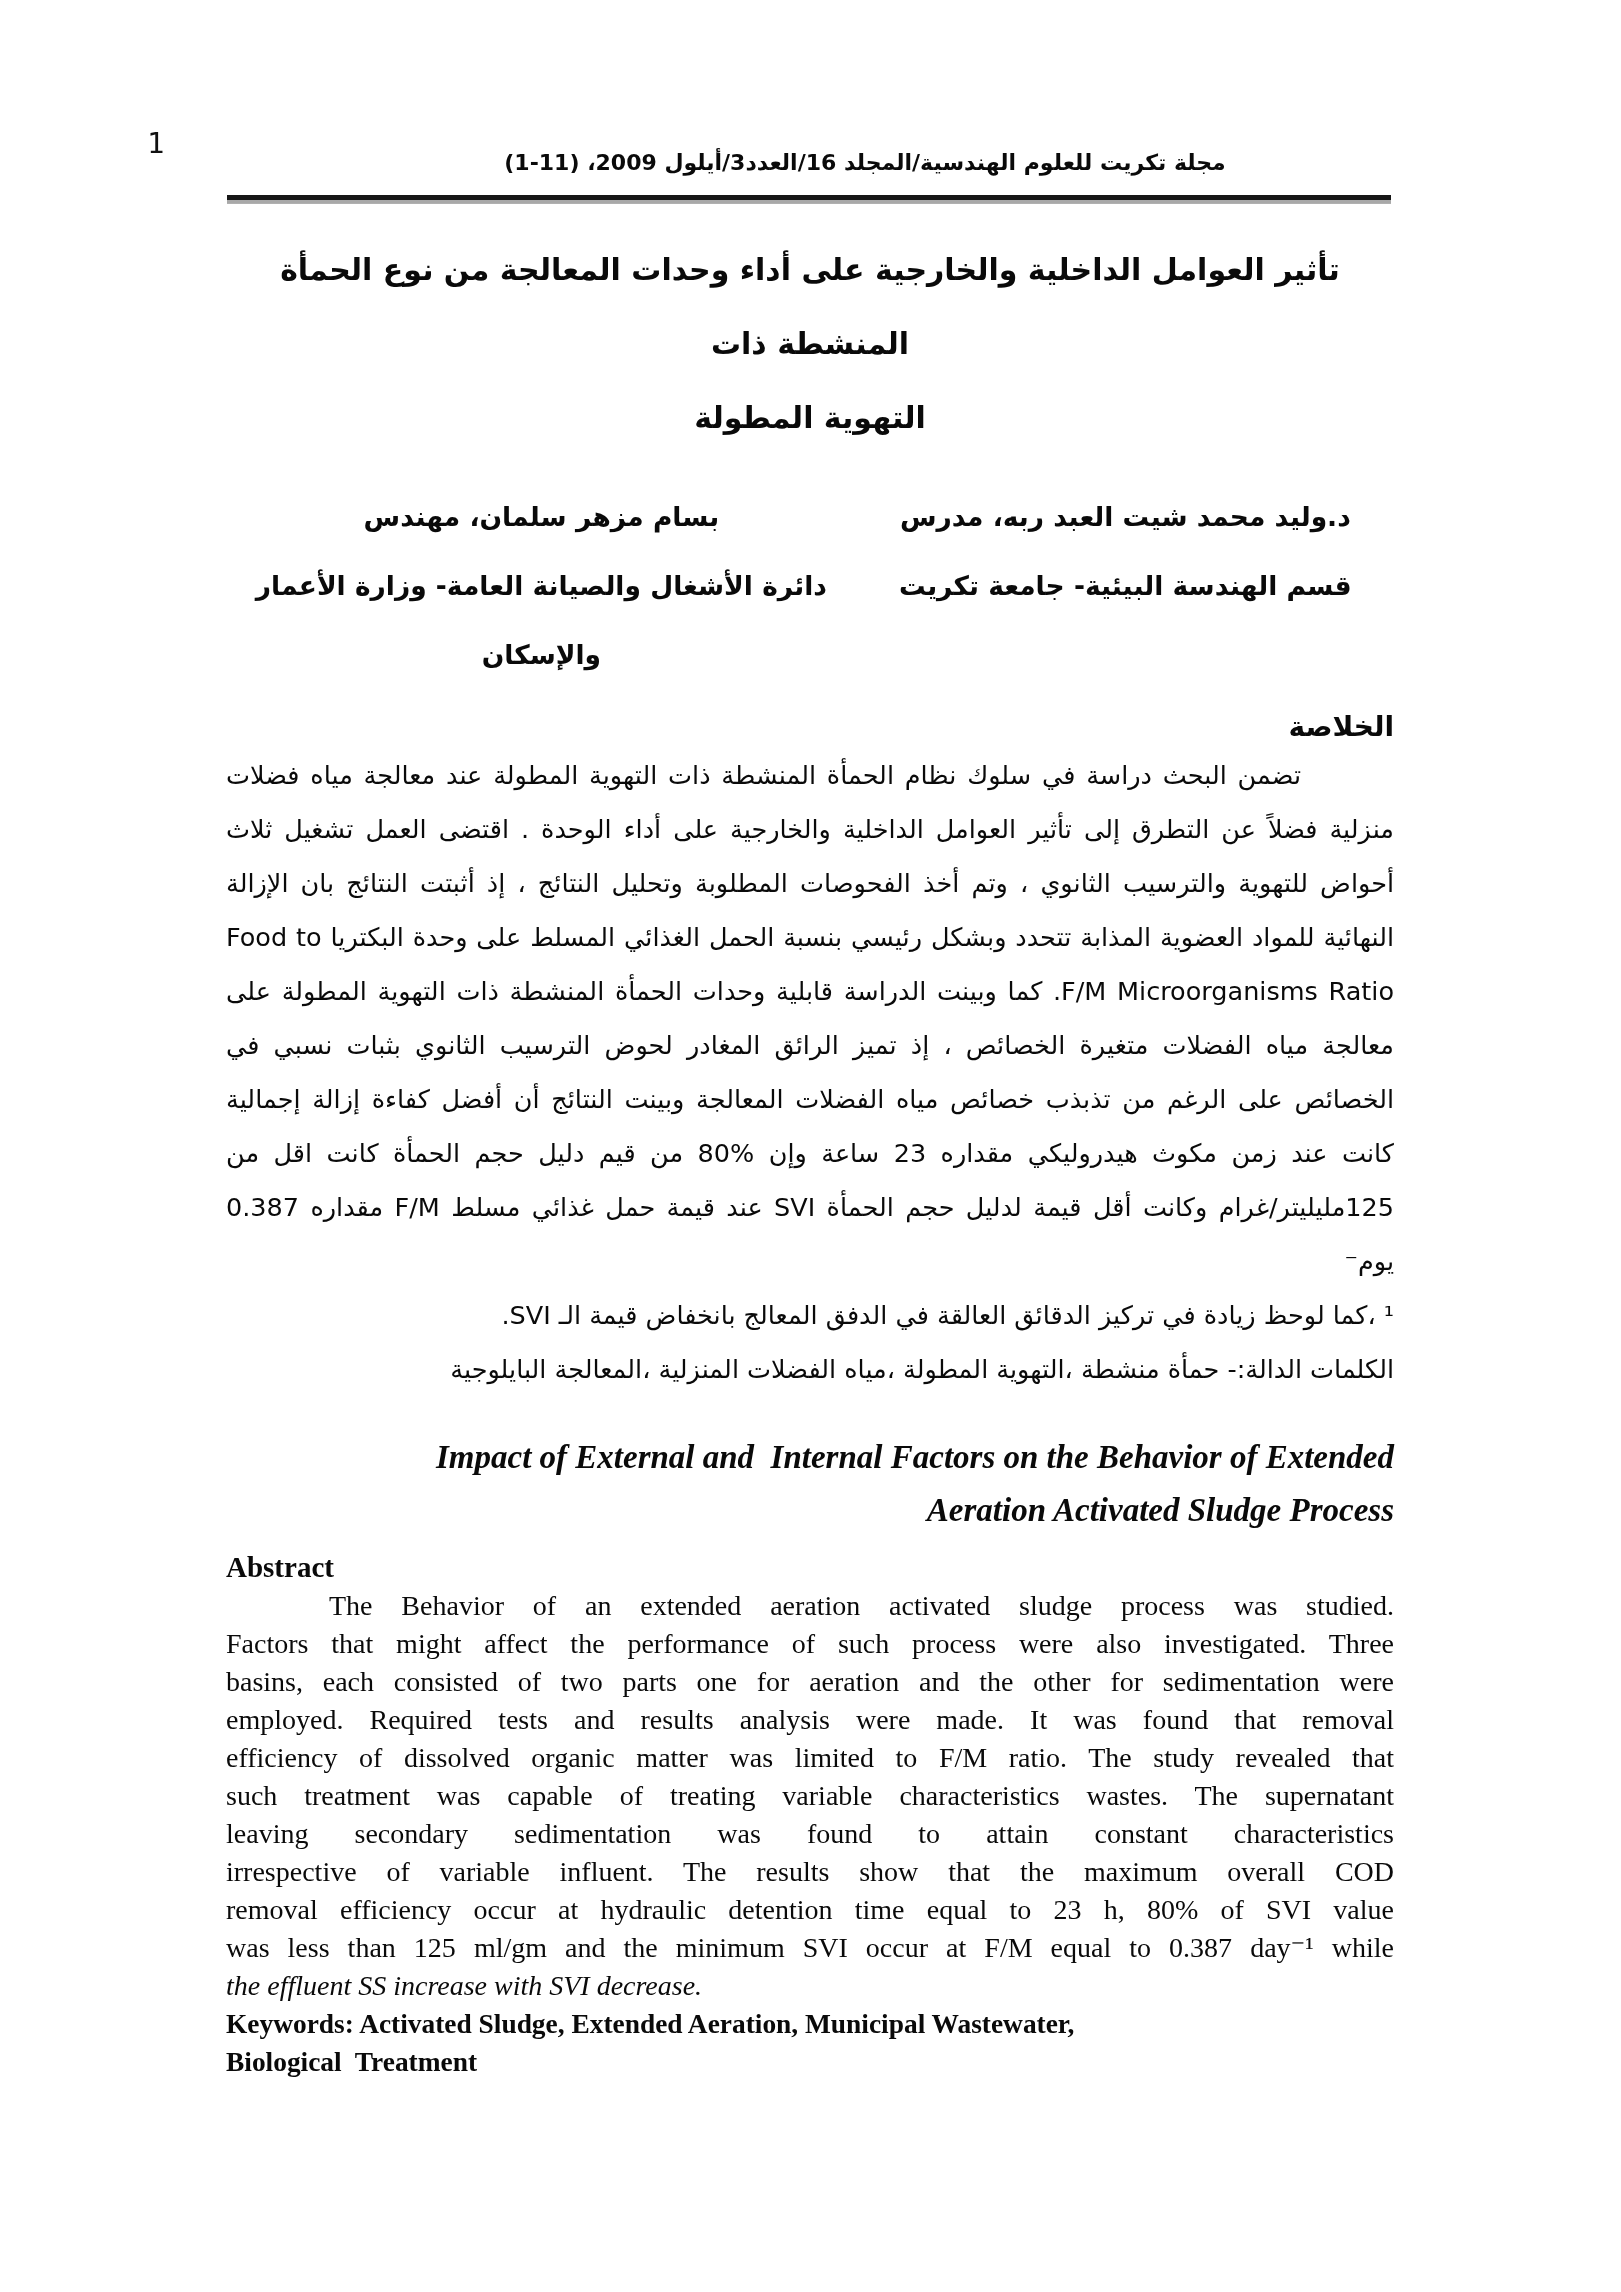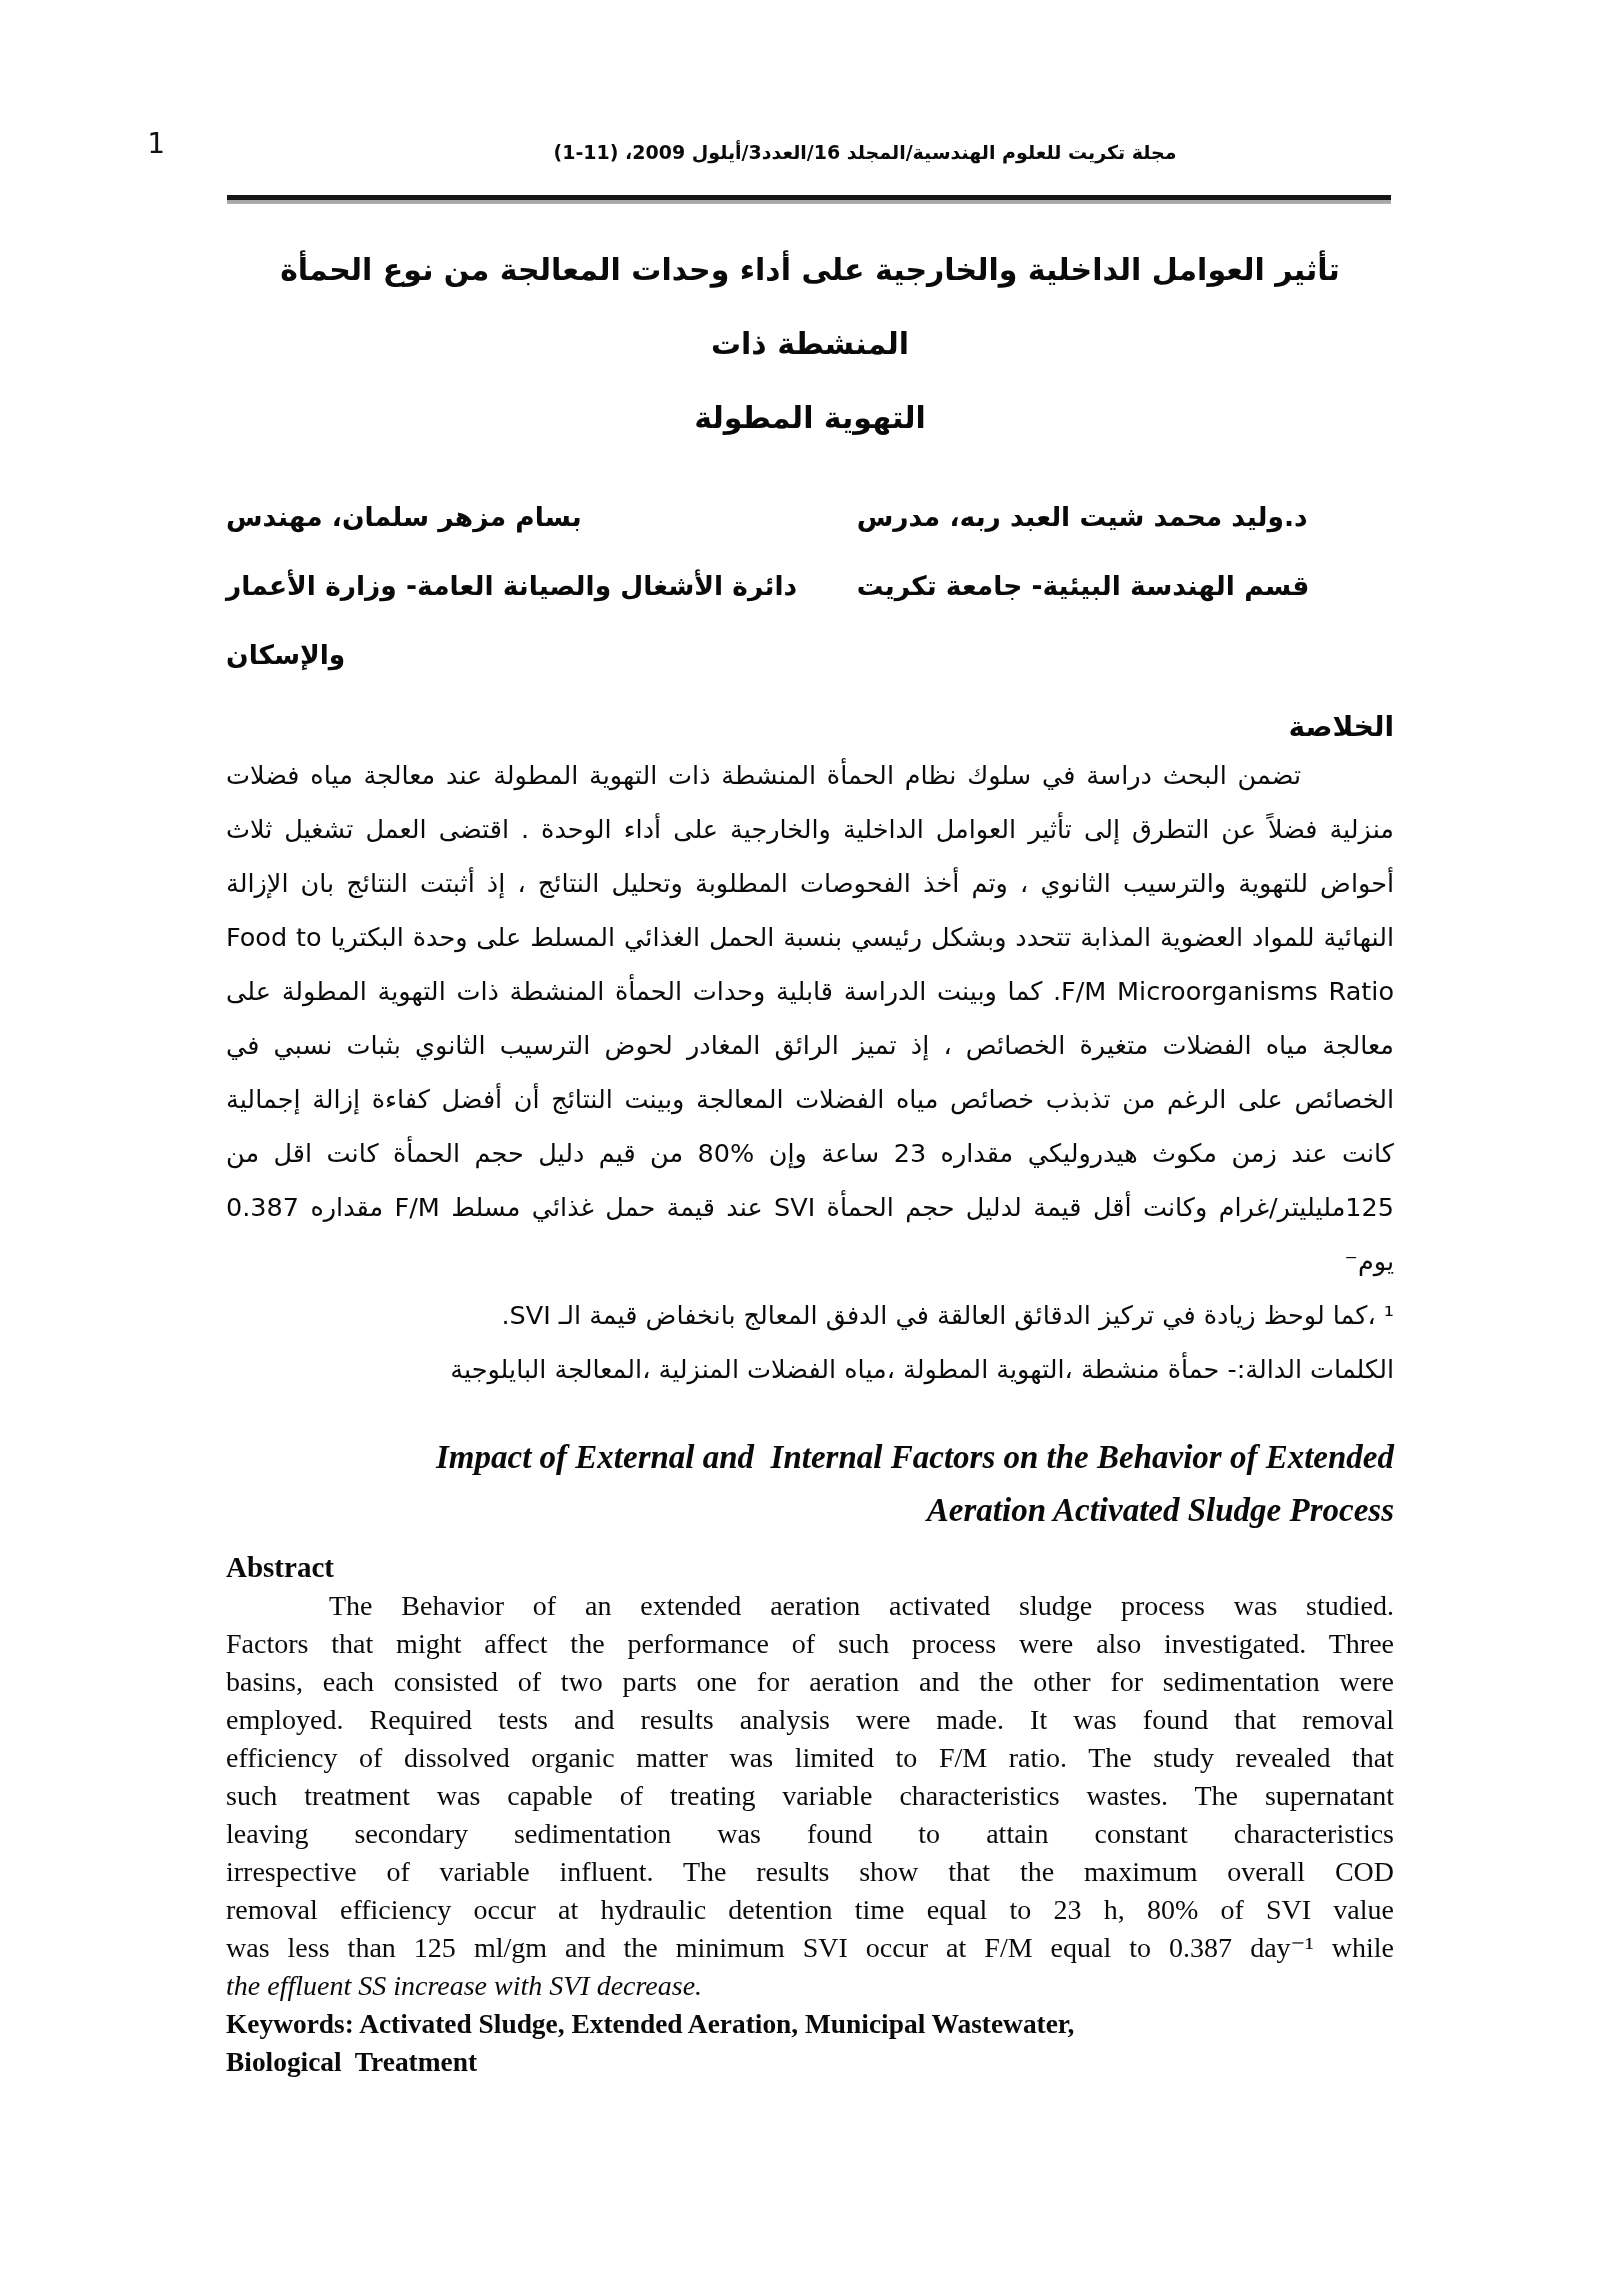--- a/index.html
+++ b/index.html
@@ -13,38 +13,38 @@
   }
   .ar{font-family:"DejaVu Sans",sans-serif;direction:rtl;unicode-bidi:plaintext;}
   .en{font-family:"Liberation Serif",serif;direction:ltr;}
 
   .pagenum{
     position:absolute;left:147px;top:129px;
     font-family:"DejaVu Sans Mono",monospace;
     font-size:29px;line-height:29px;color:#111;
   }
   .journal-header{
-    position:absolute;left:228px;top:131px;width:1166px;
+    position:absolute;left:228px;top:141px;width:1166px;
     padding-left:108px;box-sizing:border-box;
-    font-size:19px;font-weight:bold;text-align:center;line-height:43px;
+    font-size:22px;font-weight:bold;text-align:center;line-height:43px;
   }
   .header-rule{
     position:absolute;left:227px;top:195px;width:1164px;height:4.9px;
     background:#161616;box-shadow:0 3.9px 0 #a8a8a8;
   }
   .content{position:absolute;left:226px;top:233px;width:1168px;}
 
   .ar-title{font-size:30px;font-weight:bold;text-align:center;line-height:74px;}
 
   .authors{
     display:grid;grid-template-columns:46% 54%;
     direction:rtl;margin-top:27.4px;
     font-size:26.5px;font-weight:bold;line-height:69px;
   }
-  .authors .cell{text-align:left;}
+  .authors .cell{text-align:center;}
 
   .section-h-ar{font-size:28px;font-weight:bold;text-align:right;line-height:43px;margin-top:15.7px;}
 
   .ar-line{
     font-size:25.5px;line-height:54px;
     text-align:justify;text-align-last:justify;
   }
   .ar-line.first{text-indent:93px;}
   .ar-line.last{text-align:right;text-align-last:right;}
   .ar-keywords{font-size:25.5px;font-weight:normal;line-height:54px;text-align:right;}

